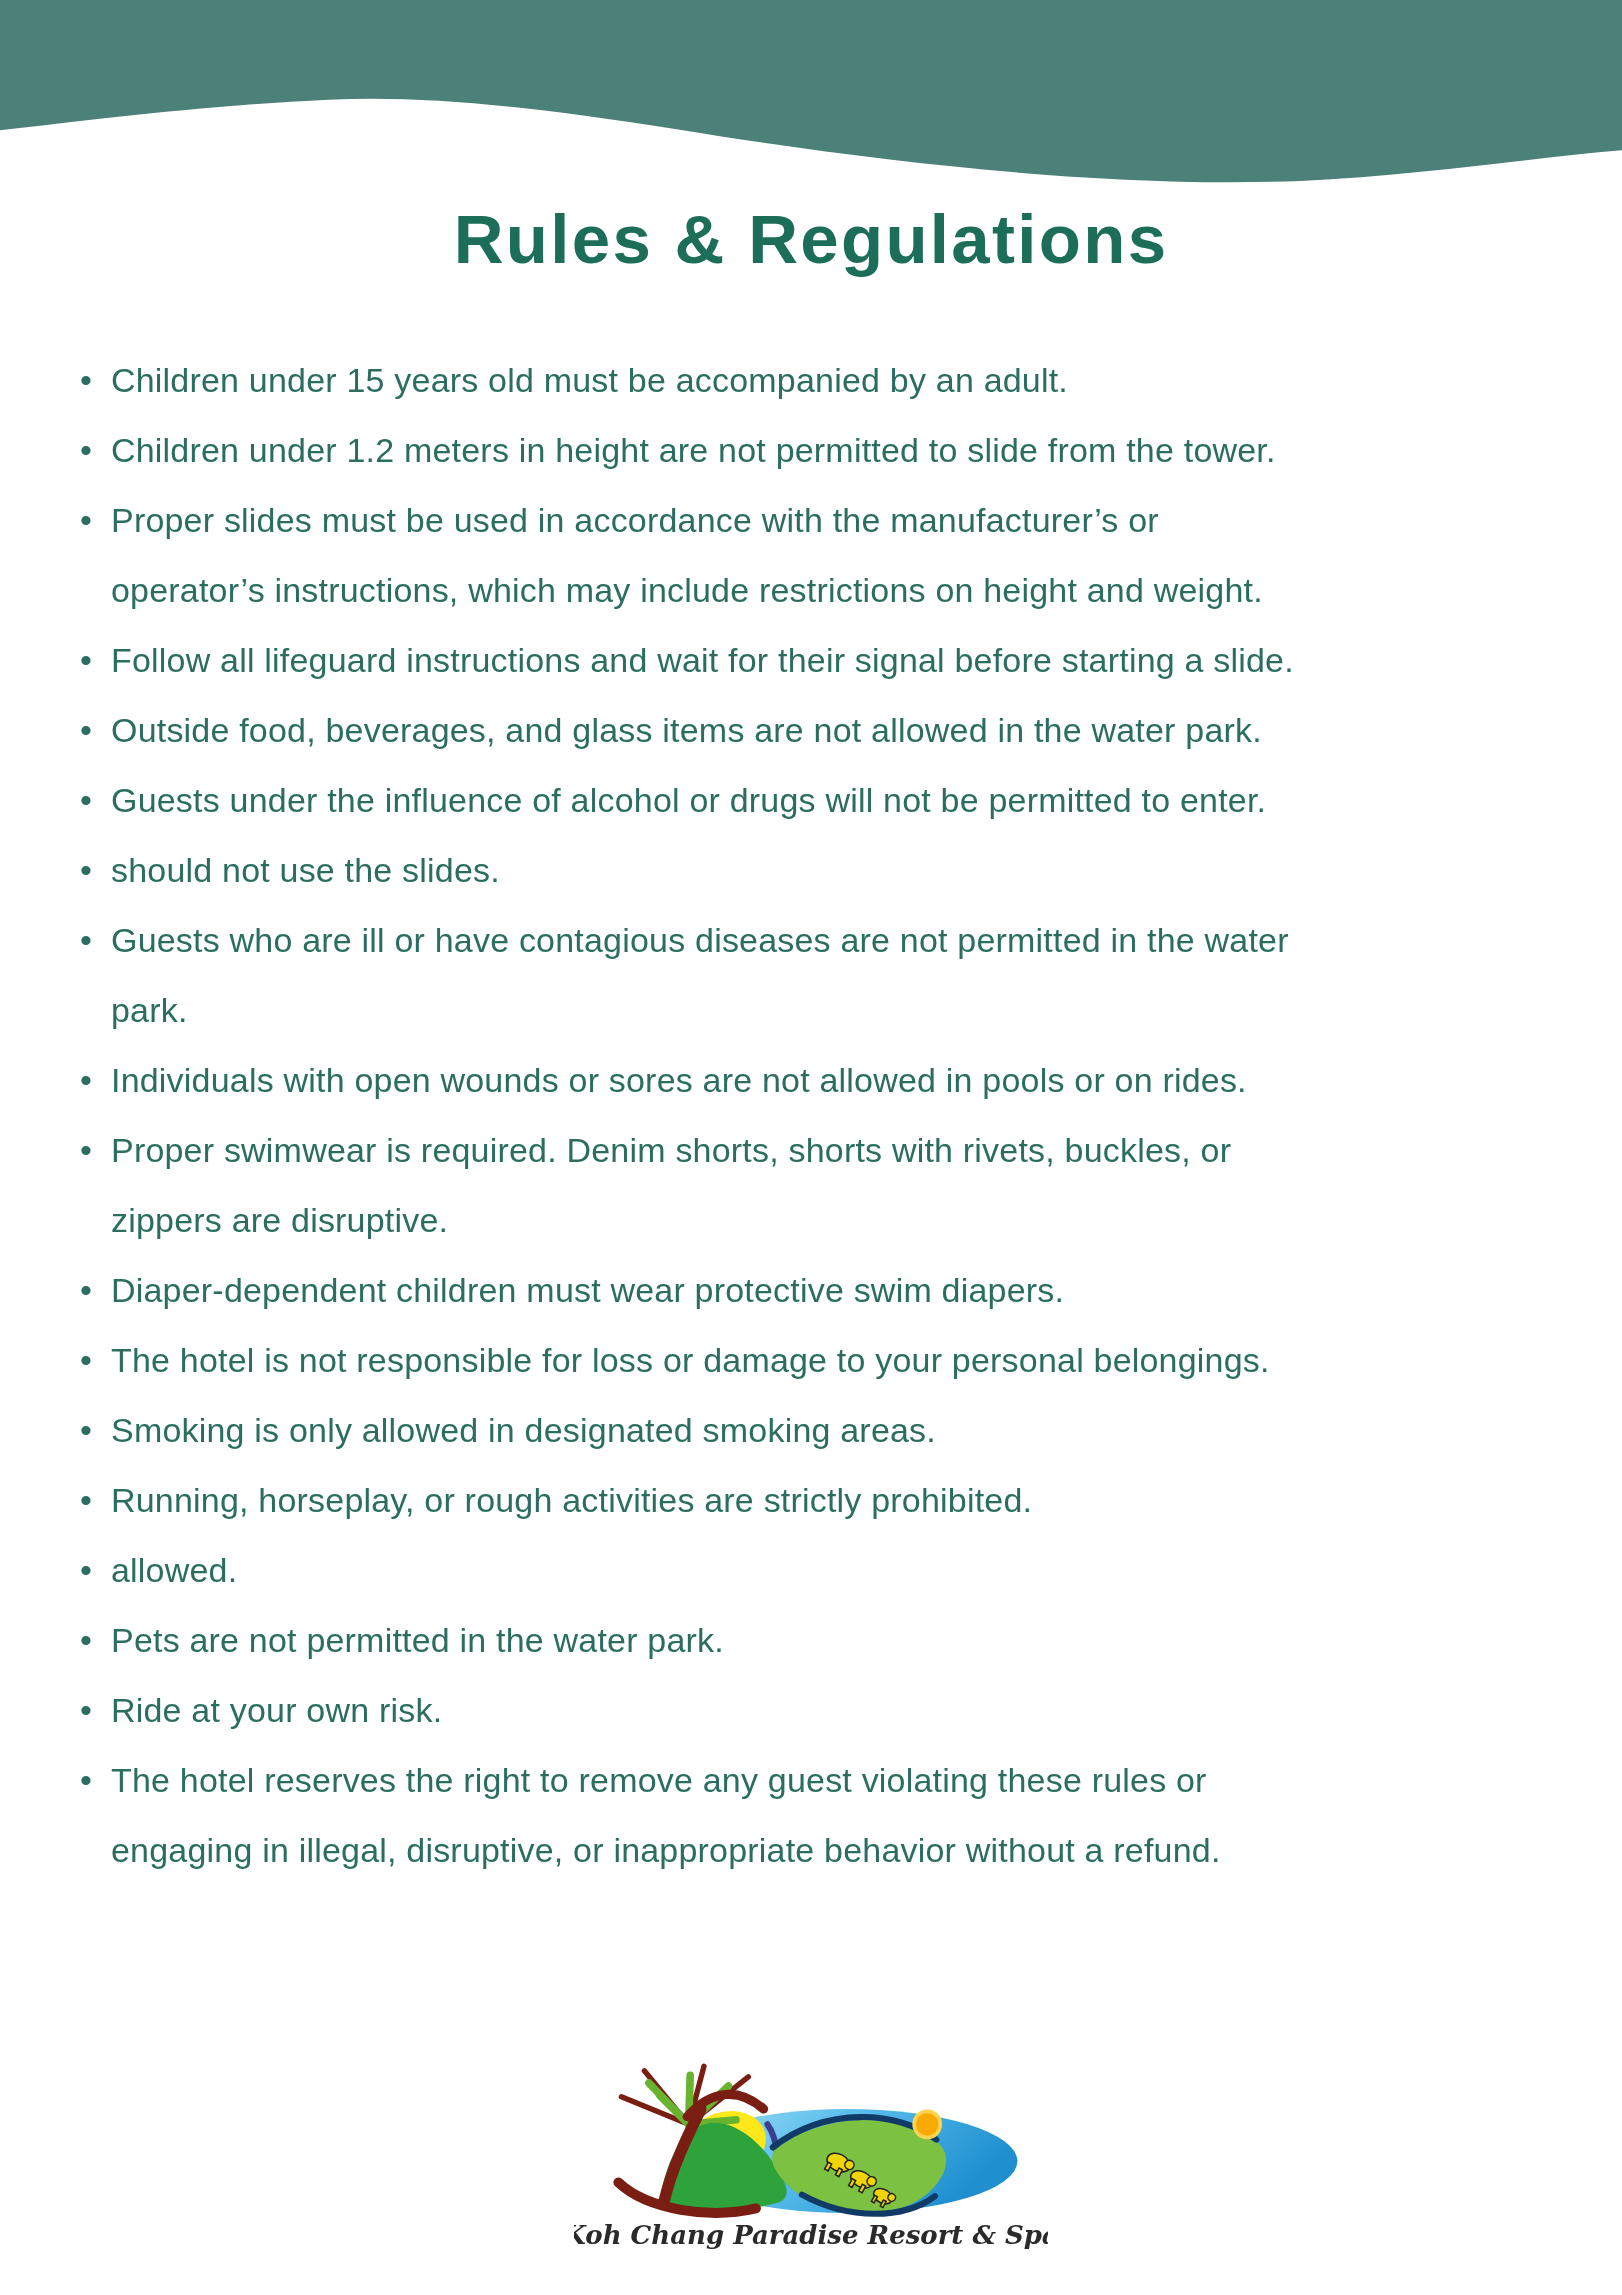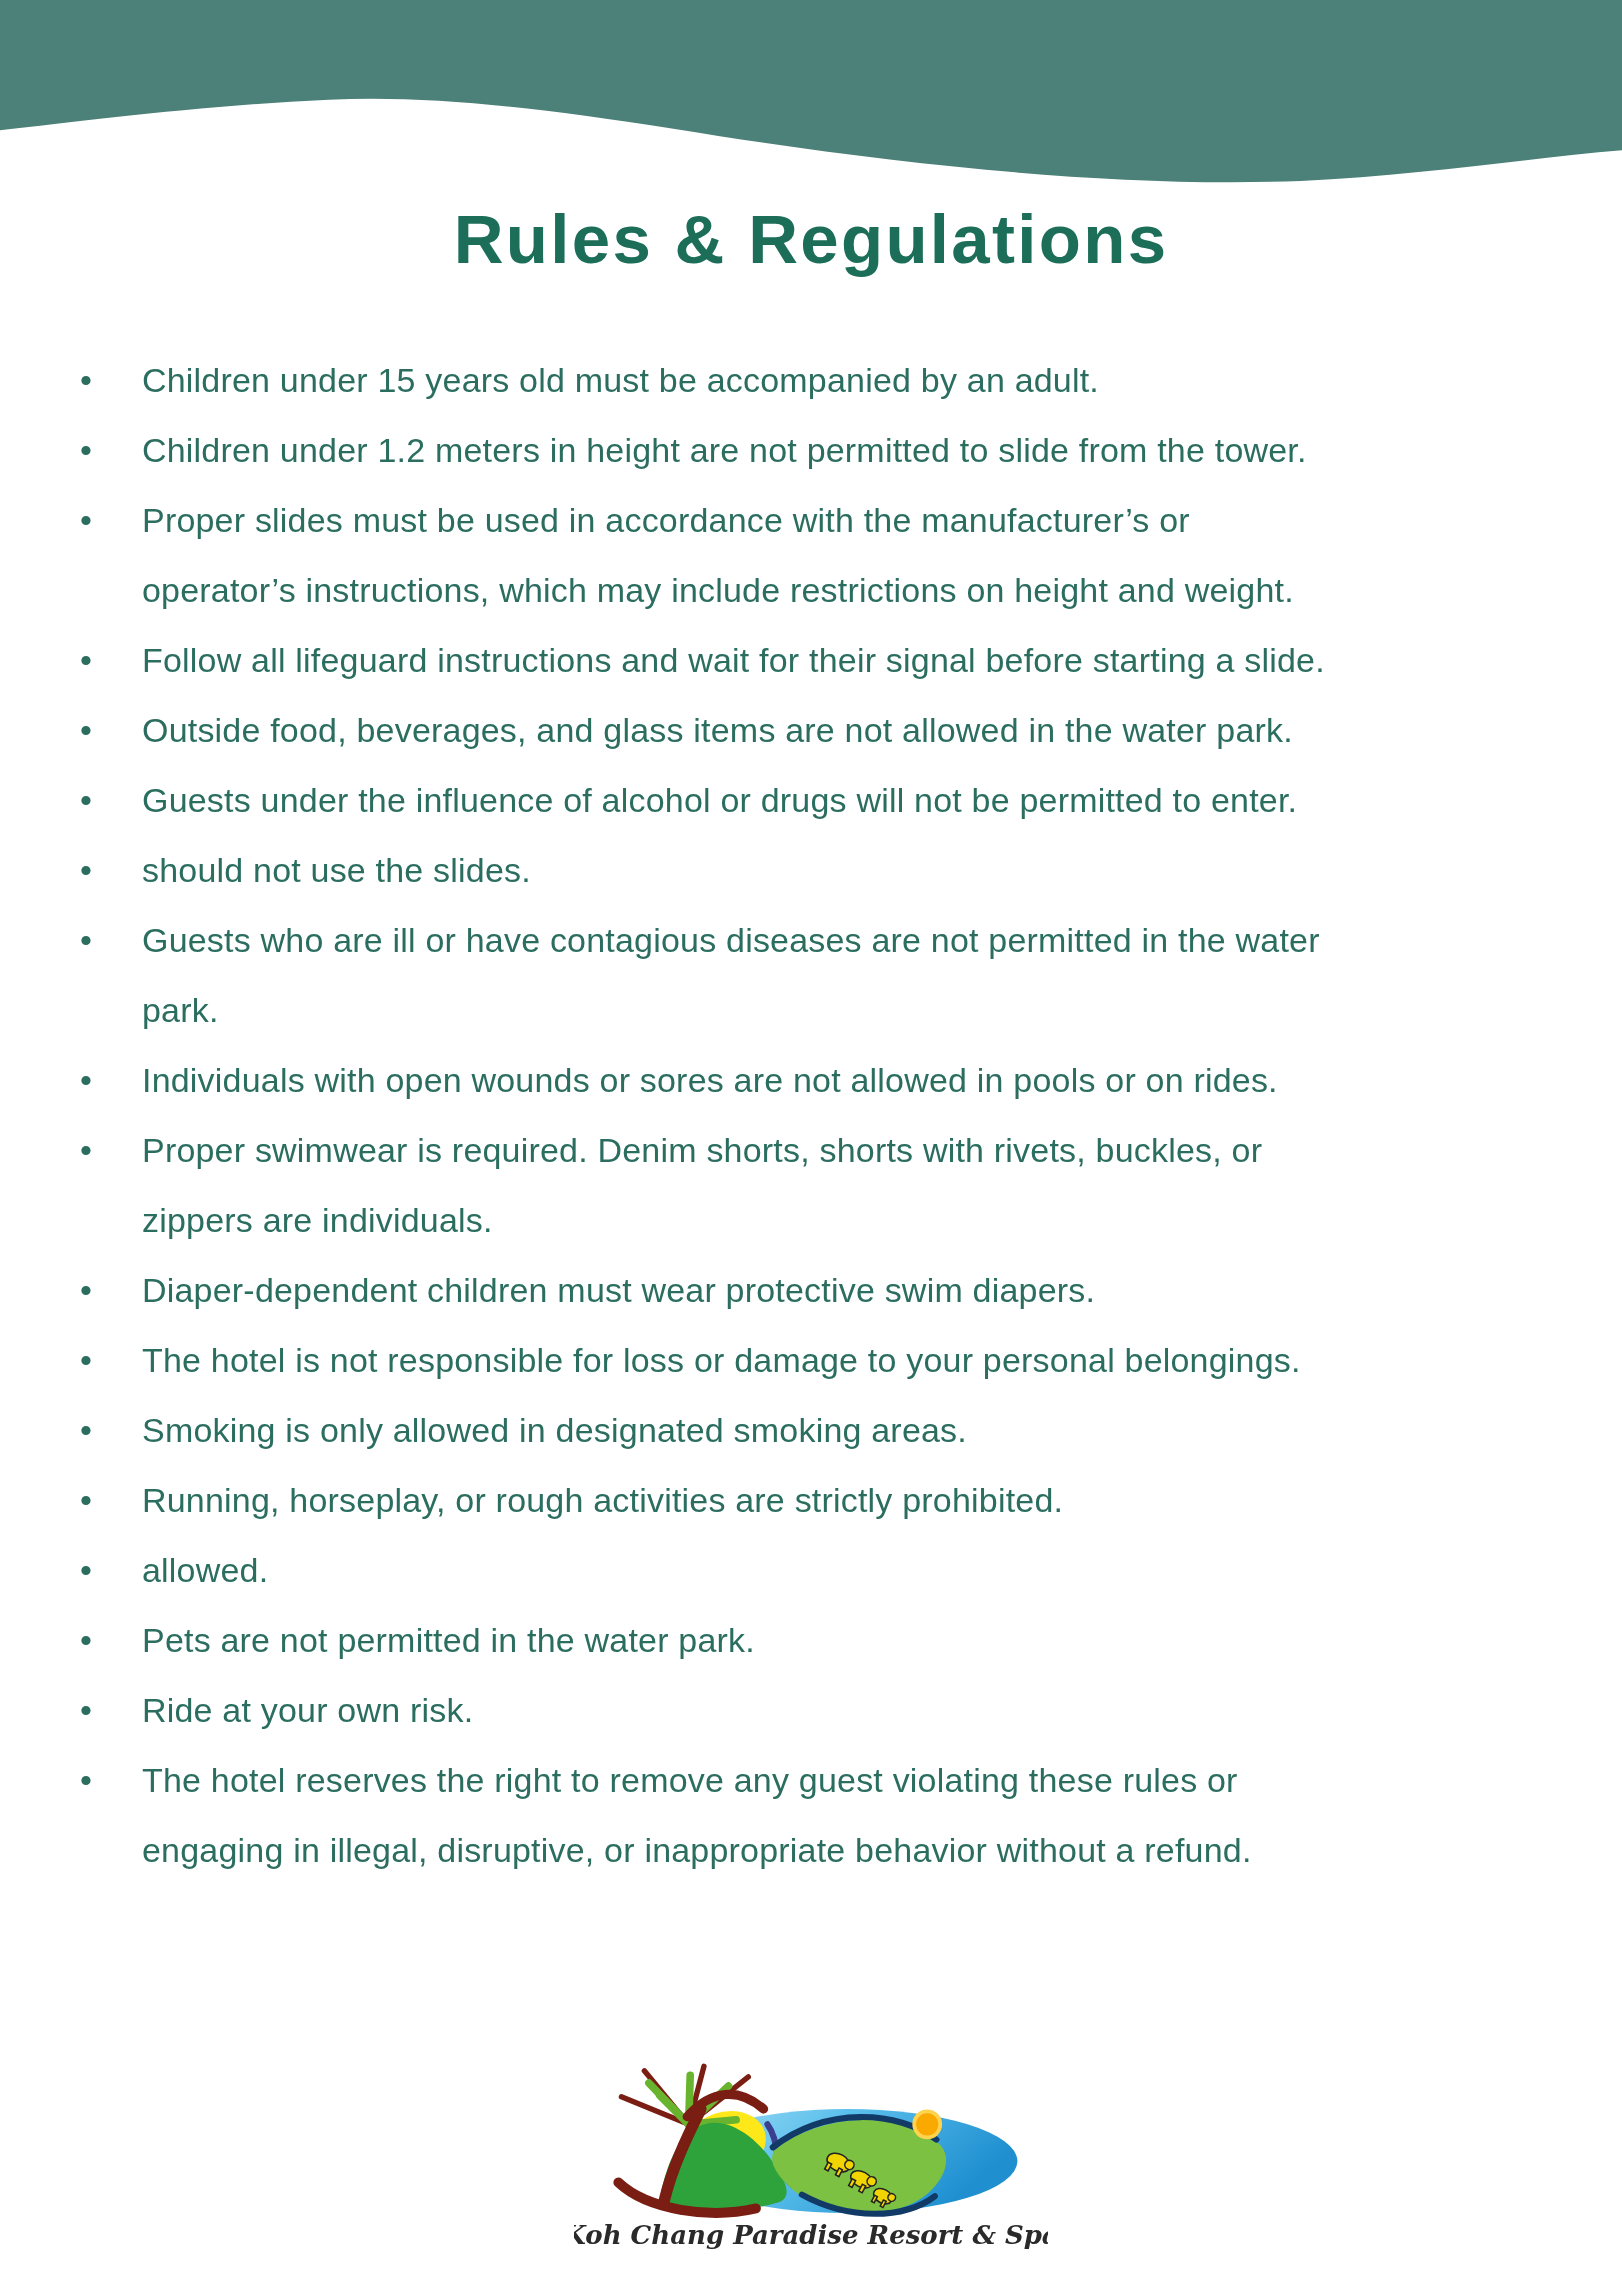--- a/index.html
+++ b/index.html
@@ -52,21 +52,20 @@
     width: 31px;
     height: 70px;
     line-height: 70px;
     font-size: 34px;
     color: var(--text-green, #2b6e60);
   }
   .rule-line {
     height: 70px;
     line-height: 70px;
     white-space: nowrap;
-    margin-left: 31px;
   }
 
   
   .logo-wrap {
     position: absolute;
     top: 2054px;
     left: 574px;
     width: 474px;
     height: 237px;
   }
@@ -116,21 +115,21 @@
     <li class="rule-item">
     <span class="rule-bullet">•</span>
     <span class="rule-text"><div class="rule-line">Guests who are ill or have contagious diseases are not permitted in the water</div><div class="rule-line">park.</div></span>
   </li>
     <li class="rule-item">
     <span class="rule-bullet">•</span>
     <span class="rule-text"><div class="rule-line">Individuals with open wounds or sores are not allowed in pools or on rides.</div></span>
   </li>
     <li class="rule-item">
     <span class="rule-bullet">•</span>
-    <span class="rule-text"><div class="rule-line">Proper swimwear is required. Denim shorts, shorts with rivets, buckles, or</div><div class="rule-line">zippers are individuals.</div></span>
+    <span class="rule-text"><div class="rule-line">Proper swimwear is required. Denim shorts, shorts with rivets, buckles, or</div><div class="rule-line">zippers are disruptive.</div></span>
   </li>
     <li class="rule-item">
     <span class="rule-bullet">•</span>
     <span class="rule-text"><div class="rule-line">Diaper-dependent children must wear protective swim diapers.</div></span>
   </li>
     <li class="rule-item">
     <span class="rule-bullet">•</span>
     <span class="rule-text"><div class="rule-line">The hotel is not responsible for loss or damage to your personal belongings.</div></span>
   </li>
     <li class="rule-item">

